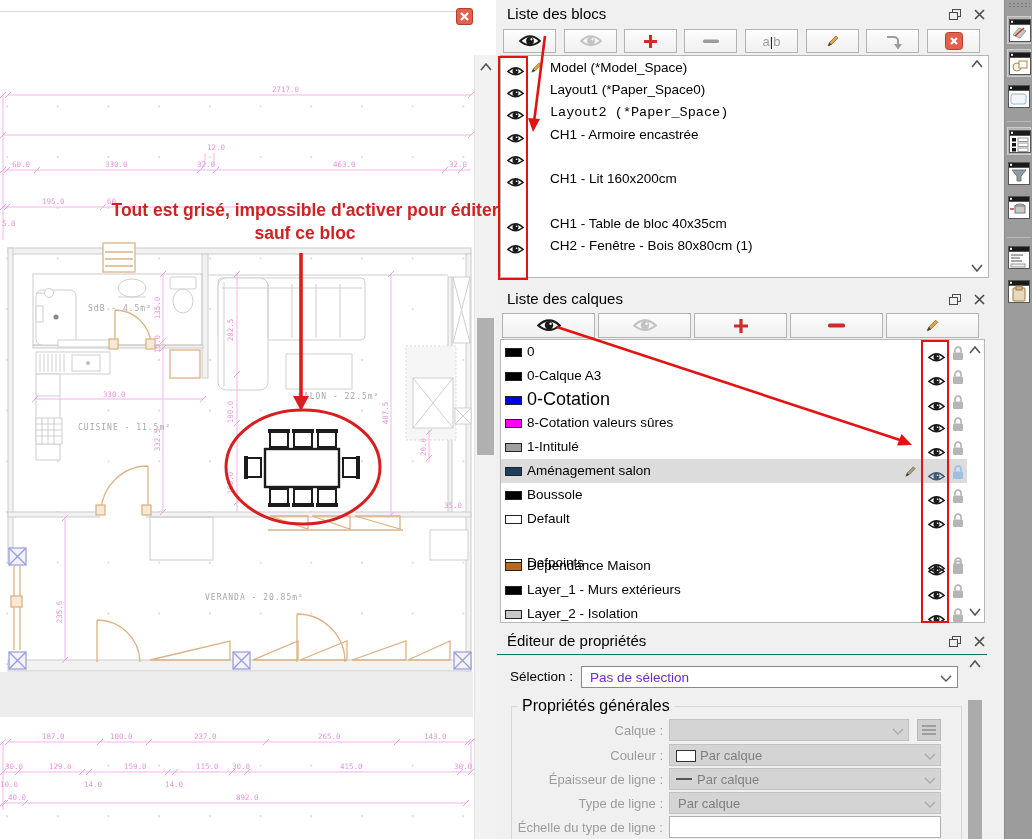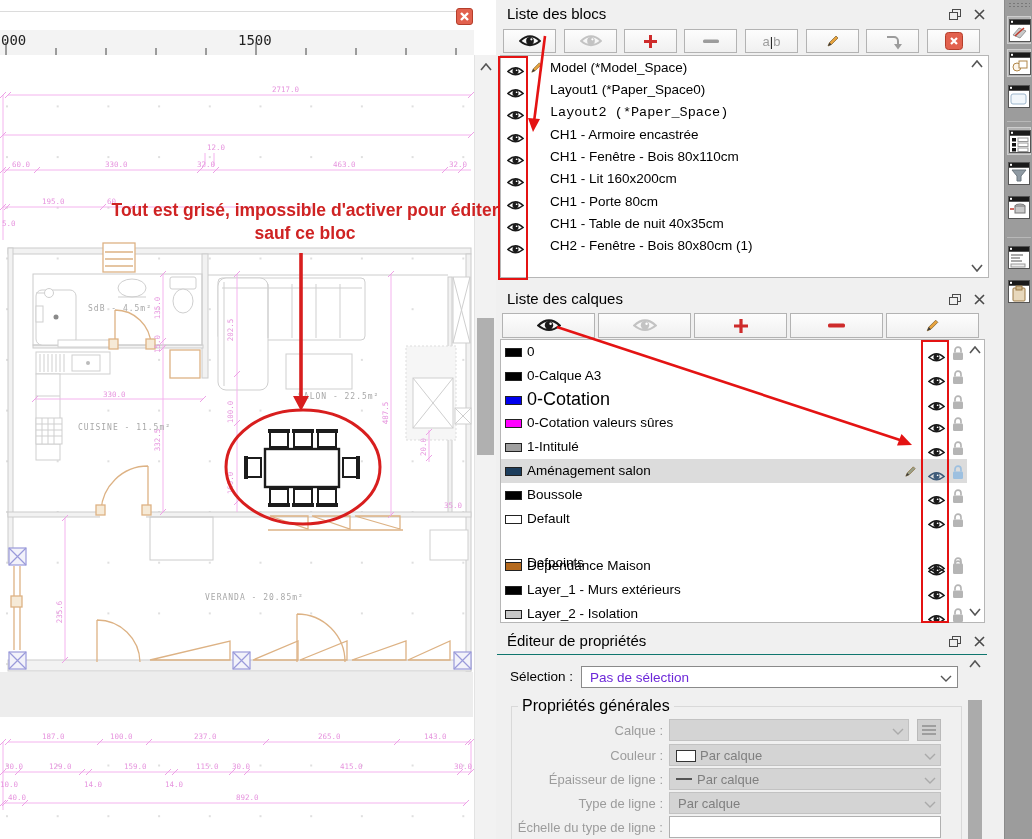--- a/index.html
+++ b/index.html
@@ -25,38 +25,20 @@
 <div id="stage">
 
   <div class="abs" style="left:0;top:0;width:496px;height:30px;background:#fff"></div>
   <div class="abs" style="left:0;top:11px;width:473px;height:1px;background:#dcdcdc"></div>
   <div class="abs" style="left:456px;top:8px;width:17px;height:17px;border:1px solid #b43e2b;border-radius:3px;background:#e2614e;box-sizing:border-box">
     <svg width="15" height="15">
         <path d="M4,4 L11,11 M11,4 L4,11" stroke="#fff" stroke-width="2.4"></path>
       </svg>
   </div>
 
-  <div class="abs" style="left:0;top:30px;width:474px;height:25px;background:#f3f3f3">
-    <span class="abs" style="left:1px;top:2px;font-size:14px;color:#222;font-family:'DejaVu Sans Mono',monospace">000</span>
-    <span class="abs" style="left:238px;top:2px;font-size:14px;color:#222;font-family:'DejaVu Sans Mono',monospace">1500</span>
-    <svg class="abs" style="left:0;top:0" width="474" height="25">
-      <g stroke="#444" stroke-width="1">
-        <line x1="6" y1="12" x2="6" y2="25"></line>
-          <line x1="256" y1="12" x2="256" y2="25"></line>
-        <line x1="56" y1="18" x2="56" y2="25"></line>
-          <line x1="106" y1="18" x2="106" y2="25"></line>
-          <line x1="156" y1="18" x2="156" y2="25"></line>
-          <line x1="206" y1="18" x2="206" y2="25"></line>
-        <line x1="306" y1="18" x2="306" y2="25"></line>
-          <line x1="356" y1="18" x2="356" y2="25"></line>
-          <line x1="406" y1="18" x2="406" y2="25"></line>
-          <line x1="456" y1="18" x2="456" y2="25"></line>
-      </g>
-    </svg>
-  </div>
 
   <svg id="plan" class="abs" style="left:0;top:0" width="474" height="839" viewBox="0 0 474 839">
     <defs>
       <pattern id="gd" width="50.7" height="50.7" patternUnits="userSpaceOnUse" x="6" y="4">
         <circle cx="1" cy="1" r="1" fill="#d5d5d5"></circle>
       </pattern>
     </defs>
     <rect x="0" y="58" width="473" height="781" fill="url(#gd)"></rect>
     <rect x="0" y="672" width="473" height="45" fill="#ededed"></rect>
 
@@ -324,45 +306,36 @@
               <circle cx="11.3" cy="4.5" r="1" fill="#fff"></circle>
             </svg></span>
           <span class="abs" style="left:49px">CH1 - Armoire encastrée</span>
         </div>
         <div class="row" style="top: 90px; height: 22px; line-height: 22px; font-size: 13.5px;">
           <span class="abs" style="left:6px;top:5px"><svg width="17" height="11" viewBox="0 0 20 12">
               <path d="M1,6 Q10,-2.5 19,6 Q10,13.5 1,6 Z" fill="none" stroke="#1a1a1a" stroke-width="1.8"></path>
               <circle cx="10" cy="5.8" r="3.5" fill="#1a1a1a"></circle>
               <circle cx="11.3" cy="4.5" r="1" fill="#fff"></circle>
             </svg></span>
-          <span class="abs" style="left:49px">CH1 - Fenêtre - Bois 80x110cm</span>
         </div>
         <div class="row" style="top: 112.25px; height: 22px; line-height: 22px; font-size: 13.5px;">
           <span class="abs" style="left:6px;top:5px"><svg width="17" height="11" viewBox="0 0 20 12">
               <path d="M1,6 Q10,-2.5 19,6 Q10,13.5 1,6 Z" fill="none" stroke="#1a1a1a" stroke-width="1.8"></path>
               <circle cx="10" cy="5.8" r="3.5" fill="#1a1a1a"></circle>
               <circle cx="11.3" cy="4.5" r="1" fill="#fff"></circle>
             </svg></span>
           <span class="abs" style="left:49px">CH1 - Lit 160x200cm</span>
         </div>
-        <div class="row" style="top: 134.5px; height: 22px; line-height: 22px; font-size: 13.5px;">
-          <span class="abs" style="left:6px;top:5px"><svg width="17" height="11" viewBox="0 0 20 12">
-              <path d="M1,6 Q10,-2.5 19,6 Q10,13.5 1,6 Z" fill="none" stroke="#1a1a1a" stroke-width="1.8"></path>
-              <circle cx="10" cy="5.8" r="3.5" fill="#1a1a1a"></circle>
-              <circle cx="11.3" cy="4.5" r="1" fill="#fff"></circle>
-            </svg></span>
-          <span class="abs" style="left:49px">CH1 - Porte 80cm</span>
-        </div>
         <div class="row" style="top: 156.75px; height: 22px; line-height: 22px; font-size: 13.5px;">
           <span class="abs" style="left:6px;top:5px"><svg width="17" height="11" viewBox="0 0 20 12">
               <path d="M1,6 Q10,-2.5 19,6 Q10,13.5 1,6 Z" fill="none" stroke="#1a1a1a" stroke-width="1.8"></path>
               <circle cx="10" cy="5.8" r="3.5" fill="#1a1a1a"></circle>
               <circle cx="11.3" cy="4.5" r="1" fill="#fff"></circle>
             </svg></span>
-          <span class="abs" style="left:49px">CH1 - Table de nuit 40x35cm</span>
+          <span class="abs" style="left:49px">CH1 - Table de bloc 40x35cm</span>
         </div>
         <div class="row" style="top: 179px; height: 22px; line-height: 22px; font-size: 13.5px;">
           <span class="abs" style="left:6px;top:5px"><svg width="17" height="11" viewBox="0 0 20 12">
               <path d="M1,6 Q10,-2.5 19,6 Q10,13.5 1,6 Z" fill="none" stroke="#1a1a1a" stroke-width="1.8"></path>
               <circle cx="10" cy="5.8" r="3.5" fill="#1a1a1a"></circle>
               <circle cx="11.3" cy="4.5" r="1" fill="#fff"></circle>
             </svg></span>
           <span class="abs" style="left:49px">CH2 - Fenêtre - Bois 80x80cm (1)</span>
         </div>
       </div>
@@ -453,21 +426,21 @@
               <circle cx="10" cy="5.8" r="3.5" fill="#1a1a1a"></circle>
               <circle cx="11.3" cy="4.5" r="1" fill="#fff"></circle>
             </svg></span>
           <span class="abs" style="left:451px;top:5px"><svg width="12" height="15" viewBox="0 0 12 15">
               <rect x="1" y="6.5" width="10" height="7.5" rx="1.2" fill="#b5b5b5"></rect>
               <path d="M3,6.5 V4.2 a3,3 0 0 1 6,0 V6.5" fill="none" stroke="#b5b5b5" stroke-width="1.7"></path>
             </svg></span>
         </div>
         <div class="row" style="top: 71.4px; height: 23.8px; line-height: 23.8px; font-size: 13.5px;">
           <span class="abs" style="left:4px;top:8px;width:15px;height:7px;background:#ff00ff;border:1px solid #222"></span>
-          <span class="abs" style="left:26px">0-Cotation valeurs sûres</span>
+          <span class="abs" style="left:26px">8-Cotation valeurs sûres</span>
           <span class="abs" style="left:427px;top:7px"><svg width="17" height="11" viewBox="0 0 20 12">
               <path d="M1,6 Q10,-2.5 19,6 Q10,13.5 1,6 Z" fill="none" stroke="#1a1a1a" stroke-width="1.8"></path>
               <circle cx="10" cy="5.8" r="3.5" fill="#1a1a1a"></circle>
               <circle cx="11.3" cy="4.5" r="1" fill="#fff"></circle>
             </svg></span>
           <span class="abs" style="left:451px;top:5px"><svg width="12" height="15" viewBox="0 0 12 15">
               <rect x="1" y="6.5" width="10" height="7.5" rx="1.2" fill="#b5b5b5"></rect>
               <path d="M3,6.5 V4.2 a3,3 0 0 1 6,0 V6.5" fill="none" stroke="#b5b5b5" stroke-width="1.7"></path>
             </svg></span>
         </div>

